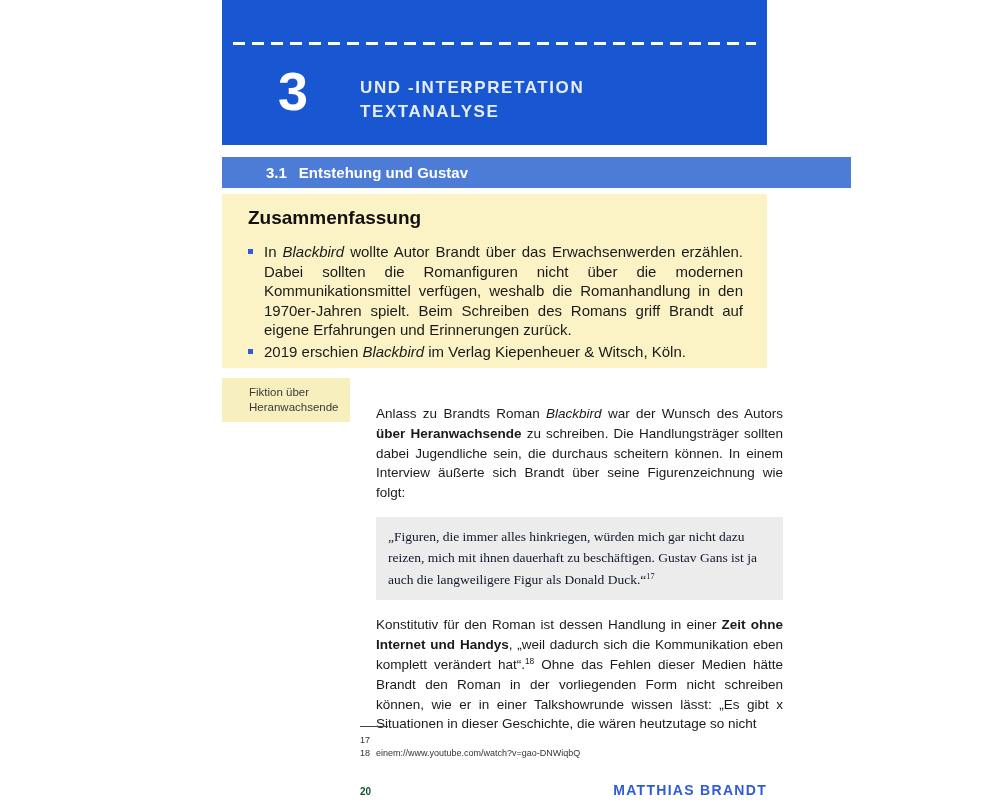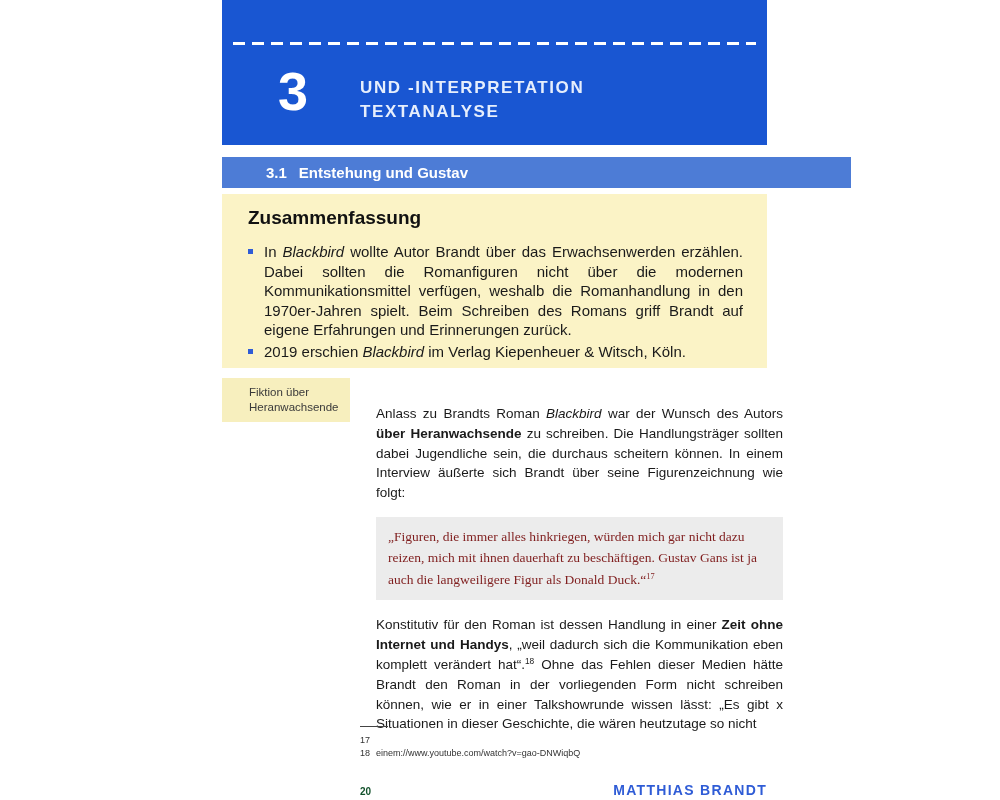--- a/index.html
+++ b/index.html
@@ -64,21 +64,21 @@
 
   
   .body-col { position:absolute; left:376px; top:378px; width:407px;margin-top:26px; }
   .para {
     font-size:13.5px; line-height:19.8px; text-align:justify;
     hyphens:auto; color:#1a1a1a;
   }
   .quote-box {
     background:#ececec; margin:14px 0 15px 0; padding:9px 12px 10px 12px;
     font-family:"Liberation Serif", serif;
-    font-size:13.5px; line-height:21.5px; color:#7f1d1d;
+    font-size:13.5px; line-height:21.5px; color:#0f172a;
   }
   sup { font-size:0.62em; line-height:0; vertical-align:super; }
   .italic { font-style:italic; }
   .bold { font-weight:bold; }
 
   
   .footnotes { position:absolute; left:360px; top:726px; width:407px; }
   .fn-rule { width:28px; border-top:1px solid #444444; margin-bottom:7px; }
   .fn-row { display:flex; font-size:9px; line-height:13px; color:#333333; }
   .fn-num { flex:0 0 16px; }

